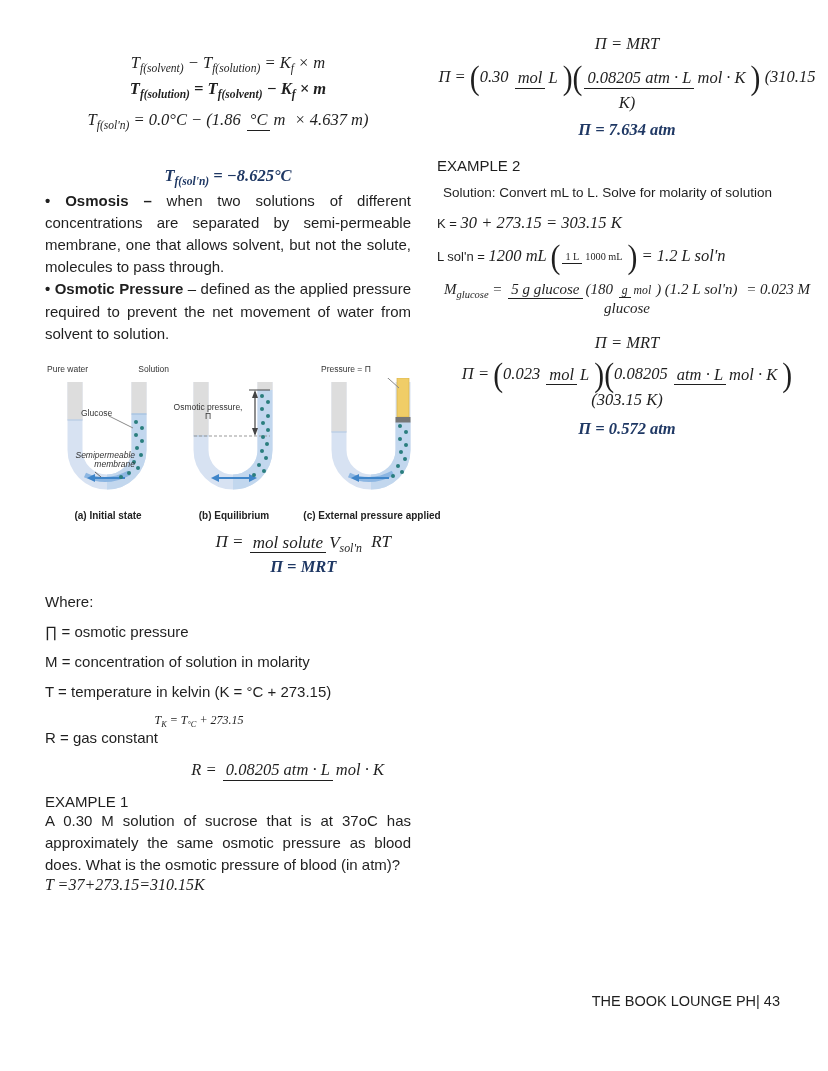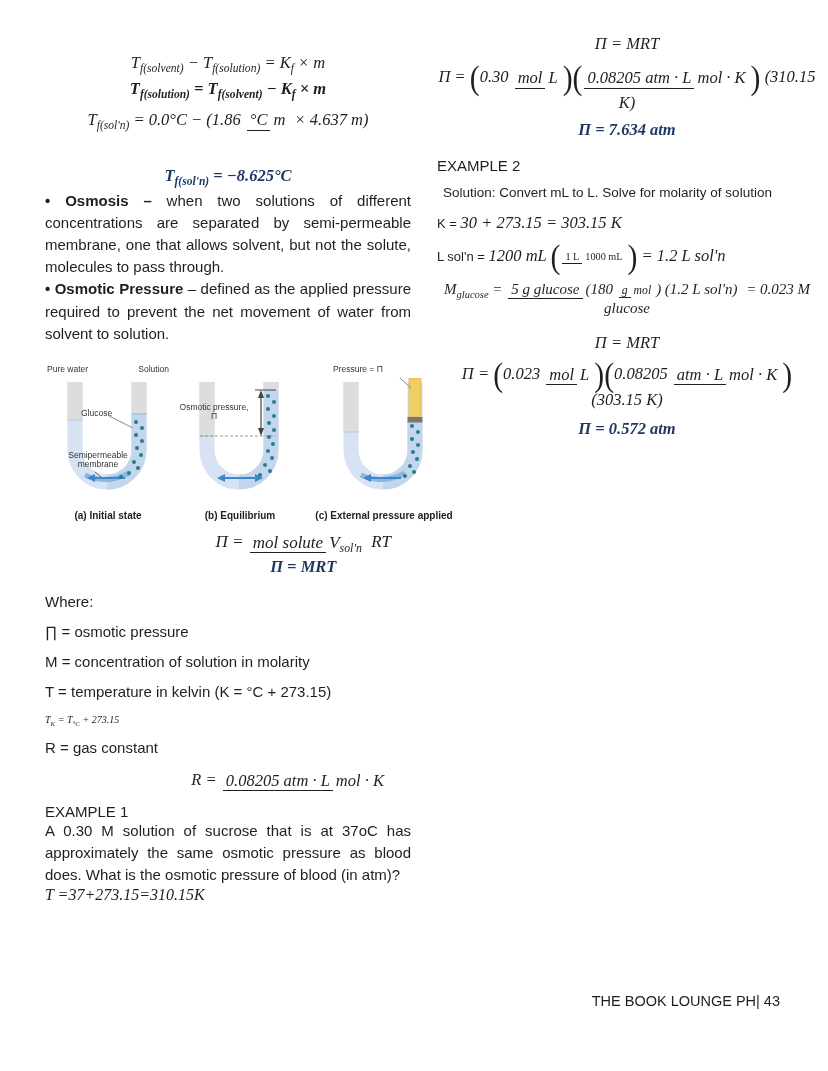--- a/index.html
+++ b/index.html
@@ -22,30 +22,30 @@
   .frac .frac{font-size:0.78em;}
   .bigp{font-size:1.8em;font-weight:300;vertical-align:middle;line-height:0.9;display:inline-block;transform:scaleY(1.1);font-style:normal;}
   sub{font-size:0.7em;line-height:0;}
   .sfrac .frac{font-size:0.62em;font-style:normal;}
 
   .section-heading{margin-top:46px;background:#f0a377;font-weight:bold;font-size:15.5px;padding:2px 5px 3px 5px;color:#000;}
   .body-text{margin:4px 0 0 0;font-size:15px;line-height:1.47;text-align:justify;}
   .example-heading{font-weight:normal;font-size:15px;margin-top:12px;}
 
   
-  .diagram-row{margin-top:20px;display:flex;gap:6px;width:410px;}
+  .diagram-row{margin-top:20px;display:flex;width:410px;}
   .panel{position:relative;height:158px;flex:none;}
   .plabel{position:absolute;font-size:8.5px;line-height:1.15;color:#333;}
   .caption{position:absolute;bottom:2px;left:0;right:0;text-align:center;font-weight:bold;font-size:10px;color:#222;}
   .tube-svg{position:absolute;left:0;top:13px;}
 
   .pi-block{width:fit-content;margin:8px 20px 0 auto;text-align:center;}
   .where{margin-top:16px;font-size:15px;}
   .where .wline{margin-bottom:13px;}
-  .eq-tk{font-size:10px;text-align:left;margin:0 58px 13px 0;}
+  .eq-tk{font-size:12px;text-align:center;margin:0 58px 0 0;}
   .eq-r{font-size:16.5px;text-align:right;margin:2px 22px 6px 0;}
 
   .note-line{font-size:13.5px;margin:11px 0 0 6px;}
   .mixline{margin-top:13px;font-size:13px;}
   .mixline .rest{font-family:"Liberation Serif","DejaVu Serif",serif;font-style:italic;font-size:16.5px;}
   .footer{position:absolute;left:0;right:48px;top:993px;text-align:right;font-size:14.5px;color:#1f1f1f;}
 </style>
 </head>
 <body>
 
@@ -92,21 +92,21 @@
             <circle cx="97" cy="63" r="2"></circle>
               <circle cx="92" cy="70" r="2"></circle>
               <circle cx="96" cy="77" r="2"></circle>
             <circle cx="89" cy="84" r="2"></circle>
               <circle cx="93" cy="90" r="2"></circle>
               <circle cx="84" cy="95" r="2"></circle>
             <circle cx="76" cy="99" r="2"></circle>
           </g>
         </svg>
         <span class="plabel" style="left:36px;top:44px;">Glucose</span>
-        <span class="plabel" style="left:16px;top:86px;width:74px;text-align:center;">Semipermeable membrane</span>
+        <span class="plabel" style="left:16px;top:86px;width:74px;text-align:right;font-style:italic;">Semipermeable membrane</span>
         <div class="caption">(a) Initial state</div>
       </div>
 
       <div class="panel" style="width:126px;">
         <svg class="tube-svg" width="125" height="114" viewBox="0 0 125 114">
           <path d="M30 4 V72 A32 32 0 0 0 94 72 V4" fill="none" stroke="#d7e2f2" stroke-width="15"></path>
           <path d="M30 4 V58" fill="none" stroke="#dddddd" stroke-width="15"></path>
           <path d="M94 4 V12" fill="none" stroke="#dddddd" stroke-width="15"></path>
           <path d="M94 12 V72" fill="none" stroke="#c2d7ee" stroke-width="15"></path>
           <path d="M94 72 A32 32 0 0 1 62 104" fill="none" stroke="#c2d7ee" stroke-width="15"></path>

